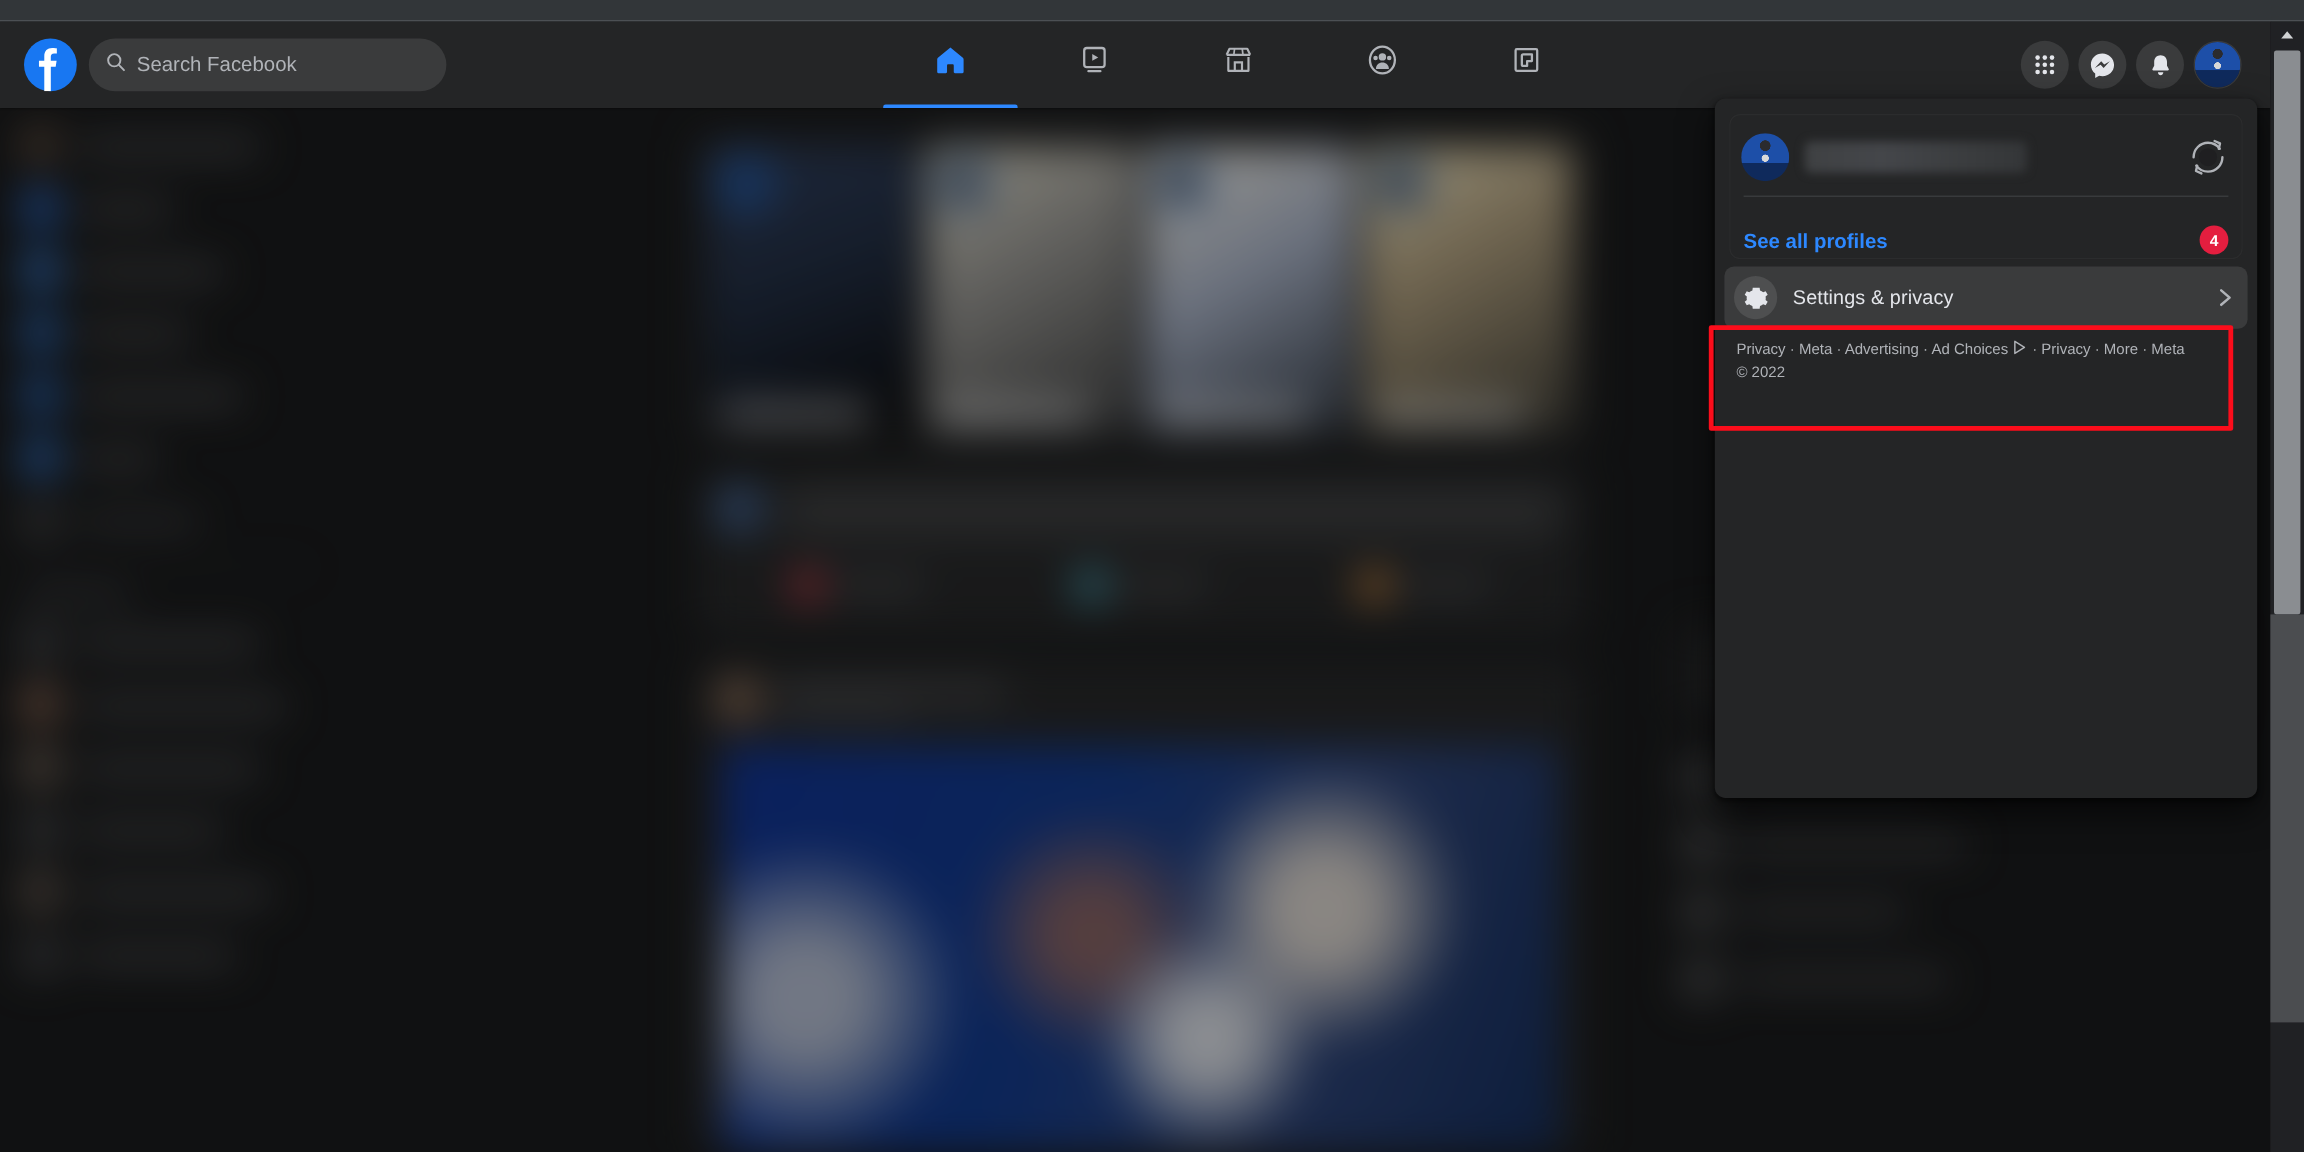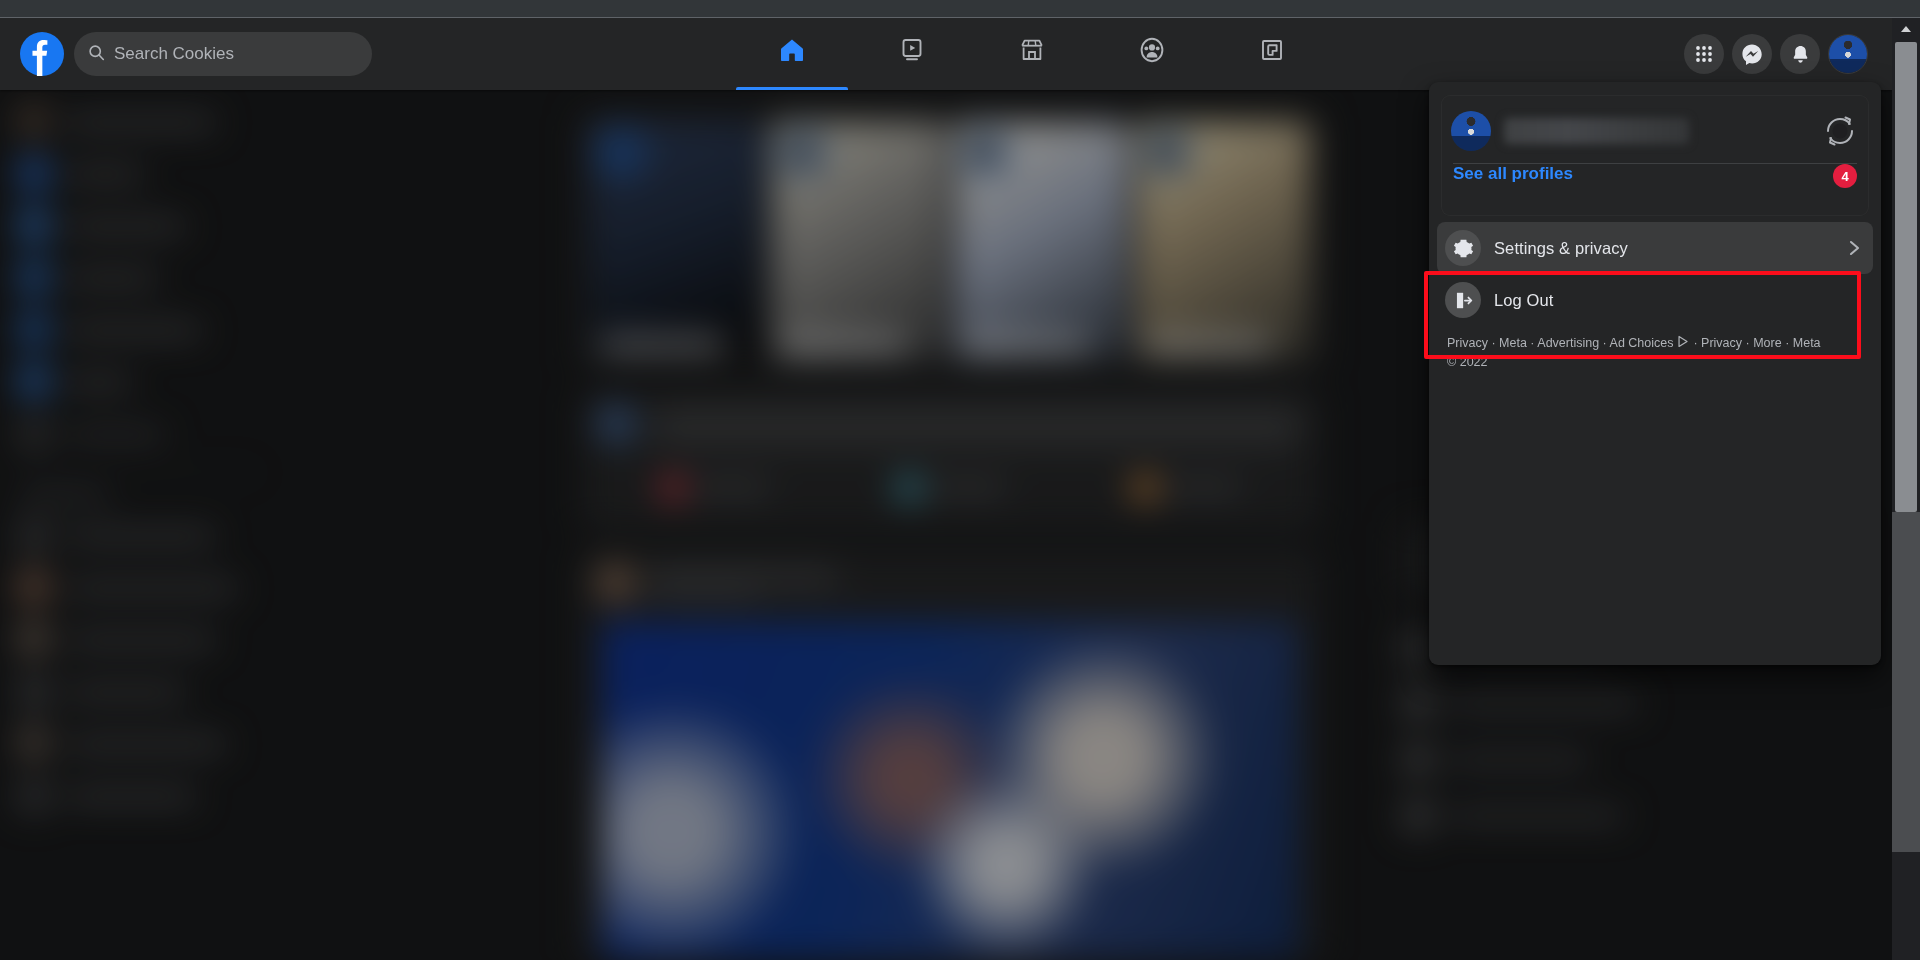--- a/index.html
+++ b/index.html
@@ -194,21 +194,21 @@
     flex: 1 1 auto; height: 26px; border-radius: 5px; max-width: 185px;
     background: linear-gradient(90deg,#3f4143 0%,#44464a 35%,#3a3c3e 75%,#343638 100%);
     filter: blur(4px);
   }
   .switch-ico {
     width: 38px; height: 38px; flex: 0 0 auto; margin-left: auto;
     position: relative;
   }
   .prof-div { height: 1px; background: #3e4042; margin: 6px 2px 0; }
   .see-all-row {
-    display: flex; align-items: flex-start; height: 48px; padding: 0 2px;
+    display: flex; align-items: flex-end; height: 48px; padding: 0 2px;
   }
   .see-all {
     color: #2d88ff; font-size: 17px; font-weight: 600; cursor: pointer;
   }
   .badge {
     margin-left: auto; width: 24px; height: 24px; border-radius: 50%;
     background: #e41e3f; color: #fff; font-size: 13px; font-weight: 700;
     display: flex; align-items: center; justify-content: center;
   }
 
@@ -410,21 +410,21 @@
           <path fill="#fff" d="M26.4 23.7l.77-5.05h-4.84v-3.28c0-1.38.68-2.73 2.85-2.73h2.2V8.34s-2-.34-3.9-.34c-3.98 0-6.58 2.41-6.58 6.78v3.87h-4.43v5.05h4.43V44h5.45V23.7h4.05z"></path>
         </svg>
       </div>
       <div class="searchbox">
         <span>
           <svg width="17" height="17" viewBox="0 0 20 20">
             <circle cx="8.5" cy="8.5" r="6" fill="none" stroke="#b0b3b8" stroke-width="1.9"></circle>
             <line x1="13" y1="13" x2="18" y2="18.2" stroke="#b0b3b8" stroke-width="1.9" stroke-linecap="round"></line>
           </svg>
         </span>
-        <span class="search-ph">Search Cookies</span>
+        <span class="search-ph">Search Facebook</span>
       </div>
     </div>
 
     <div class="topbar-center">
       <div class="navtab">
         <span>
           <svg width="28" height="28" viewBox="0 0 28 28">
             <path fill="#2d88ff" d="M14 3.5 3.6 12.2c-.4.35-.6.83-.6 1.33V24c0 .55.45 1 1 1h6.2c.55 0 1-.45 1-1v-5.4c0-.55.45-1 1-1h3.6c.55 0 1 .45 1 1V24c0 .55.45 1 1 1H24c.55 0 1-.45 1-1V13.53c0-.5-.22-.98-.6-1.33L14 3.5z"></path>
           </svg>
         </span>
@@ -550,30 +550,20 @@
         <span class="chev">
           <svg width="20" height="20" viewBox="0 0 20 20">
             <polyline points="7,4 14,10 7,16" fill="none" stroke="#b0b3b8" stroke-width="2.1" stroke-linecap="round" stroke-linejoin="round"></polyline>
           </svg>
         </span>
       </div>
 
 
 
 
-      <div class="mrow">
-        <span class="micon">
-          <svg width="21" height="21" viewBox="0 0 24 24">
-            <path fill="#e4e6eb" d="M4.5 3.2h7.1v17.6H4.5z"></path>
-            <path fill="none" stroke="#e4e6eb" stroke-width="2" stroke-linecap="round" d="M13.6 12h6.6"></path>
-            <path fill="none" stroke="#e4e6eb" stroke-width="2" stroke-linecap="round" stroke-linejoin="round" d="M17.6 8.6 21 12l-3.4 3.4"></path>
-          </svg>
-        </span>
-        <span class="mlabel">Log Out</span>
-      </div>
     </div>
 
     <div class="dd-footer">
       <span>Privacy · Meta · Advertising · Ad Choices</span>
       <span class="ac-ico">
         <svg width="13" height="13" viewBox="0 0 14 14">
           <path d="M2.2 1.6v10.8l8.6-5.4z" fill="none" stroke="#b0b3b8" stroke-width="1.3" stroke-linejoin="round"></path>
         </svg>
       </span>
       <span>· Privacy ·</span>

